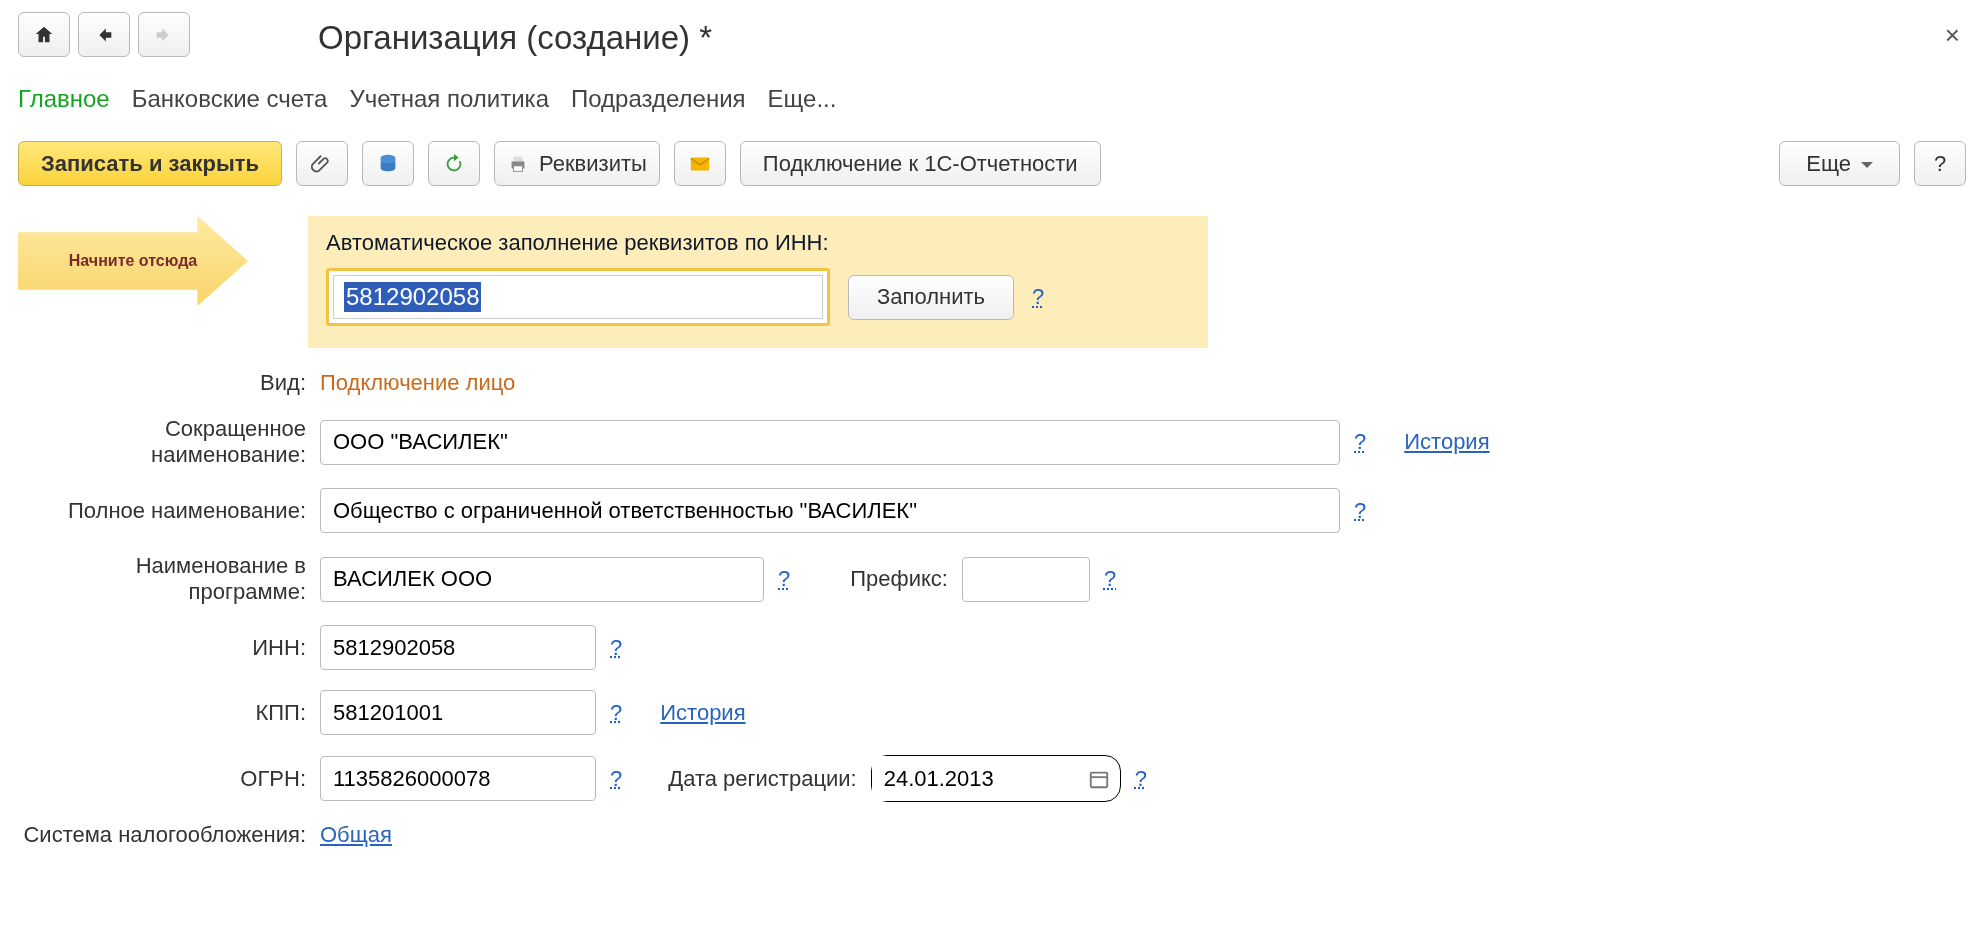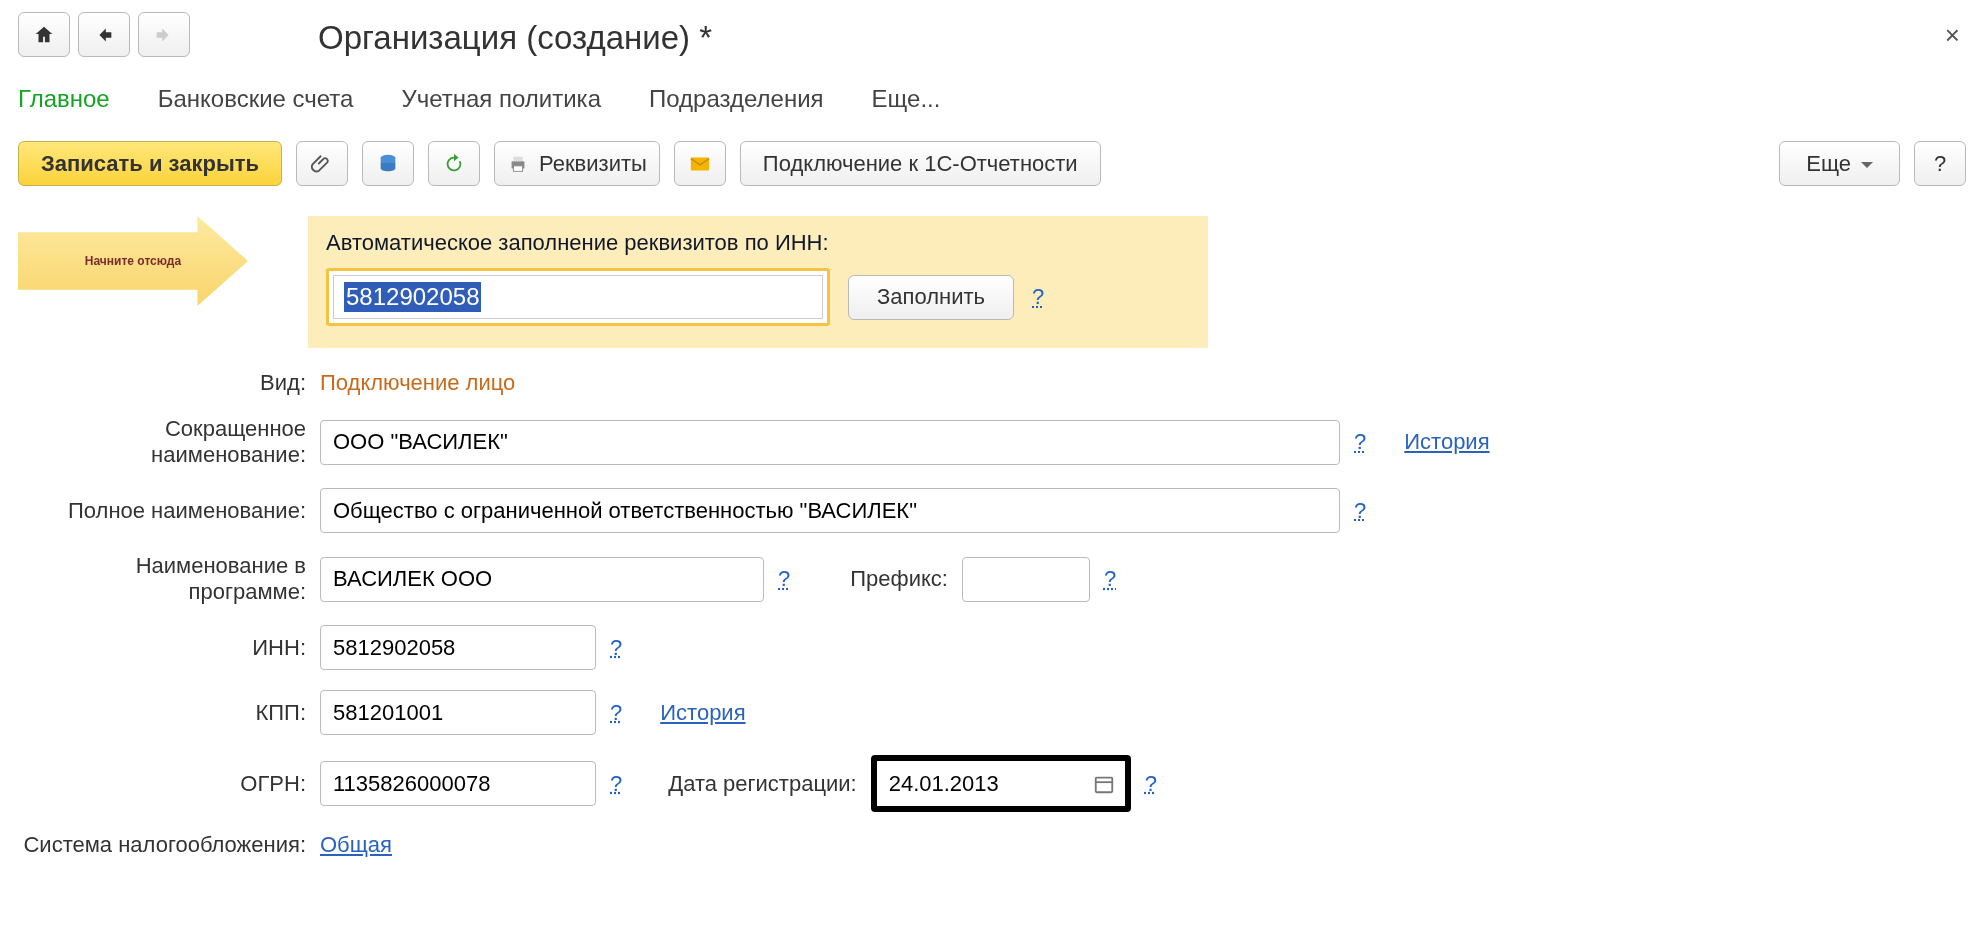--- a/index.html
+++ b/index.html
@@ -23,31 +23,31 @@
   .btn.icon-only { width: 52px; padding: 0; }
   .btn.primary {
     background: linear-gradient(#ffe77a,#fbd33b);
     border-color: #c8b04a;
     font-weight: 600;
     padding: 0 22px;
   }
   .btn.disabled { color:#bbb; }
   .title { font-size: 33px; color: #333; font-weight: 400; padding-left: 110px; }
   .close-x { margin-left: auto; font-size: 26px; color: #555; cursor: pointer; padding: 6px; }
-  .tabs { display: flex; gap:48px; margin-top: 28px; font-size: 24px; }
+  .tabs { display: flex; gap:22px; margin-top: 28px; font-size: 24px; }
   .tab { color: #444; cursor: pointer; }
   .tab.active { color: #14a322; }
   .toolbar { display: flex; align-items: flex-start; gap: 14px; margin-top: 28px; }
   .toolbar .right { margin-left: auto; display: flex; gap:14px; }
   .dd::after { content:""; display:inline-block; margin-left:10px; border:6px solid transparent; border-top-color:#666; position:relative; top:4px; }
   .hint-row { display:flex; align-items:flex-start; margin-top: 30px; }
   .arrow {
     position: relative; width: 230px; height: 90px; flex: 0 0 230px;
     background: linear-gradient(#fde9a0,#f9d56b); display:flex; align-items:center; justify-content:center;
-    color:#7a2c2c; font-weight:600; font-size:12px;
+    color:#7a2c2c; font-weight:600; font-size:16px;
     clip-path: polygon(0 18%, 78% 18%, 78% 0, 100% 50%, 78% 100%, 78% 82%, 0 82%);
   }
   .hint-panel {
     flex: 1; background: #fdedba; padding: 14px 18px 22px 18px;
     max-width: 900px; margin-left: 60px;
   }
   .hint-panel .lbl{ color:#0f172a; }
   .inn-row { display:flex; align-items:center; gap:18px; margin-top:12px; }
   .inn-wrap { border:3px solid #f6c244; border-radius:3px; background:#fff; padding:4px; }
   .inn-input { width: 490px; height:44px; font-size:24px; padding:0 10px; border:1px solid #ccc; background:#fff; }
@@ -220,21 +220,21 @@
     <span class="help-icon">?</span>
     <span class="link" style="margin-left:24px">История</span>
   </div>
 
   <div class="row">
     <div class="flabel">ОГРН:</div>
     <input class="tinput w-short" value="1135826000078" style="">
     <span class="help-icon">?</span>
     <div style="width:18px"></div>
     <div>Дата регистрации:</div>
-    <div style="display:flex;align-items:center;border:6px solid #000000;border-radius:4px;">
+    <div style="display:flex;align-items:center;border:1px solid #000000;border-radius:16px;">
       <input class="tinput w-date" style="border: none;" value="24.01.2013">
       <span style="padding:0 10px;cursor:pointer">
         <svg class="icon" viewBox="0 0 24 24">
             <rect x="3" y="5" width="18" height="16" rx="1" fill="none" stroke="#777" stroke-width="2"></rect>
             <line x1="3" y1="10" x2="21" y2="10" stroke="#777" stroke-width="2"></line>
           </svg>
       </span>
     </div>
     <span class="help-icon">?</span>
   </div>

